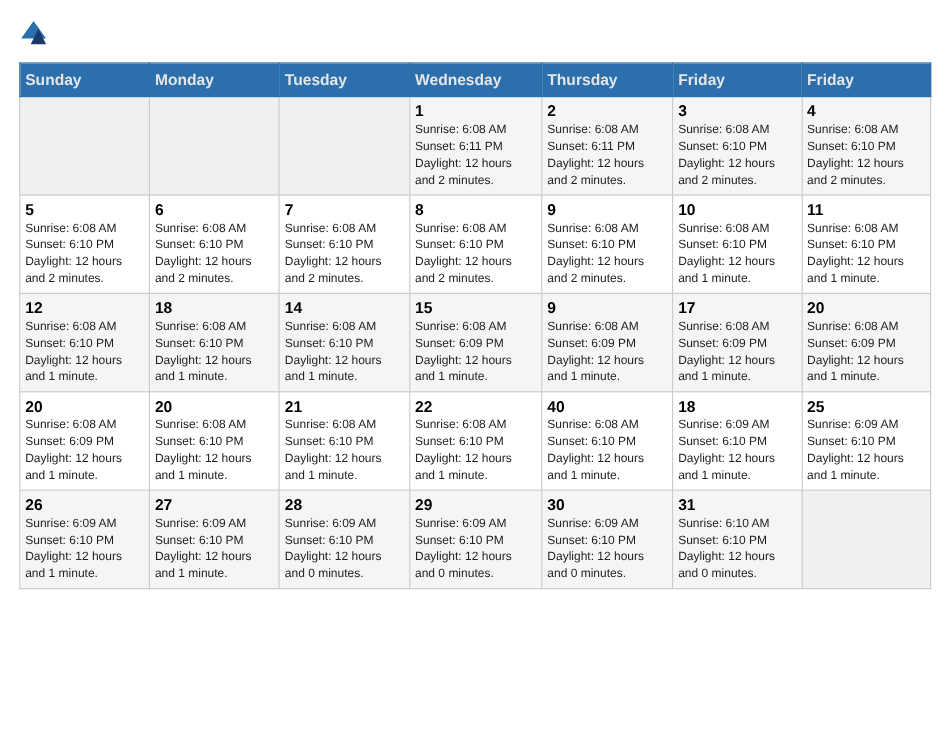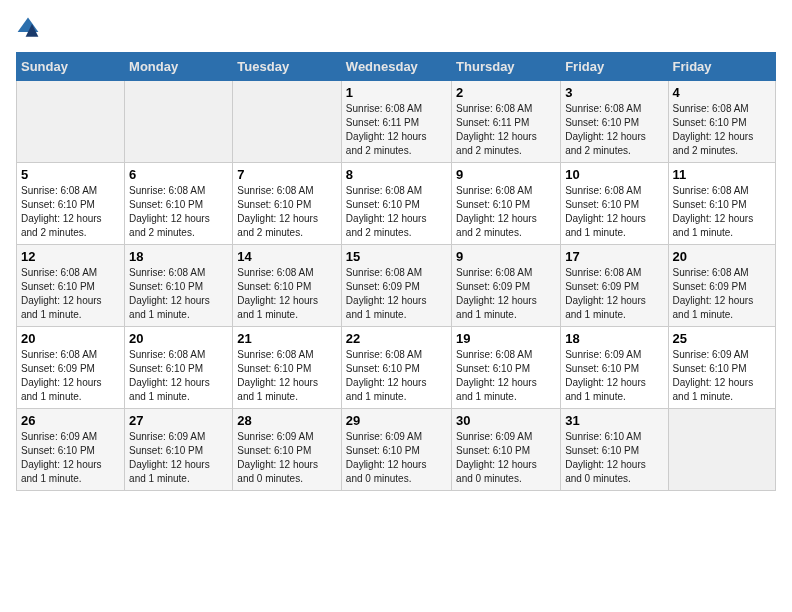--- a/index.html
+++ b/index.html
@@ -211,21 +211,21 @@
         </td>
         <td>
           <span class="day-number">21</span>
           <div class="day-info">Sunrise: 6:08 AM<br>Sunset: 6:10 PM<br>Daylight: 12 hours<br>and 1 minute.</div>
         </td>
         <td>
           <span class="day-number">22</span>
           <div class="day-info">Sunrise: 6:08 AM<br>Sunset: 6:10 PM<br>Daylight: 12 hours<br>and 1 minute.</div>
         </td>
         <td>
-          <span class="day-number">19</span>
+          <span class="day-number">40</span>
           <div class="day-info">Sunrise: 6:08 AM<br>Sunset: 6:10 PM<br>Daylight: 12 hours<br>and 1 minute.</div>
         </td>
         <td>
           <span class="day-number">18</span>
           <div class="day-info">Sunrise: 6:09 AM<br>Sunset: 6:10 PM<br>Daylight: 12 hours<br>and 1 minute.</div>
         </td>
         <td>
           <span class="day-number">25</span>
           <div class="day-info">Sunrise: 6:09 AM<br>Sunset: 6:10 PM<br>Daylight: 12 hours<br>and 1 minute.</div>
         </td>

